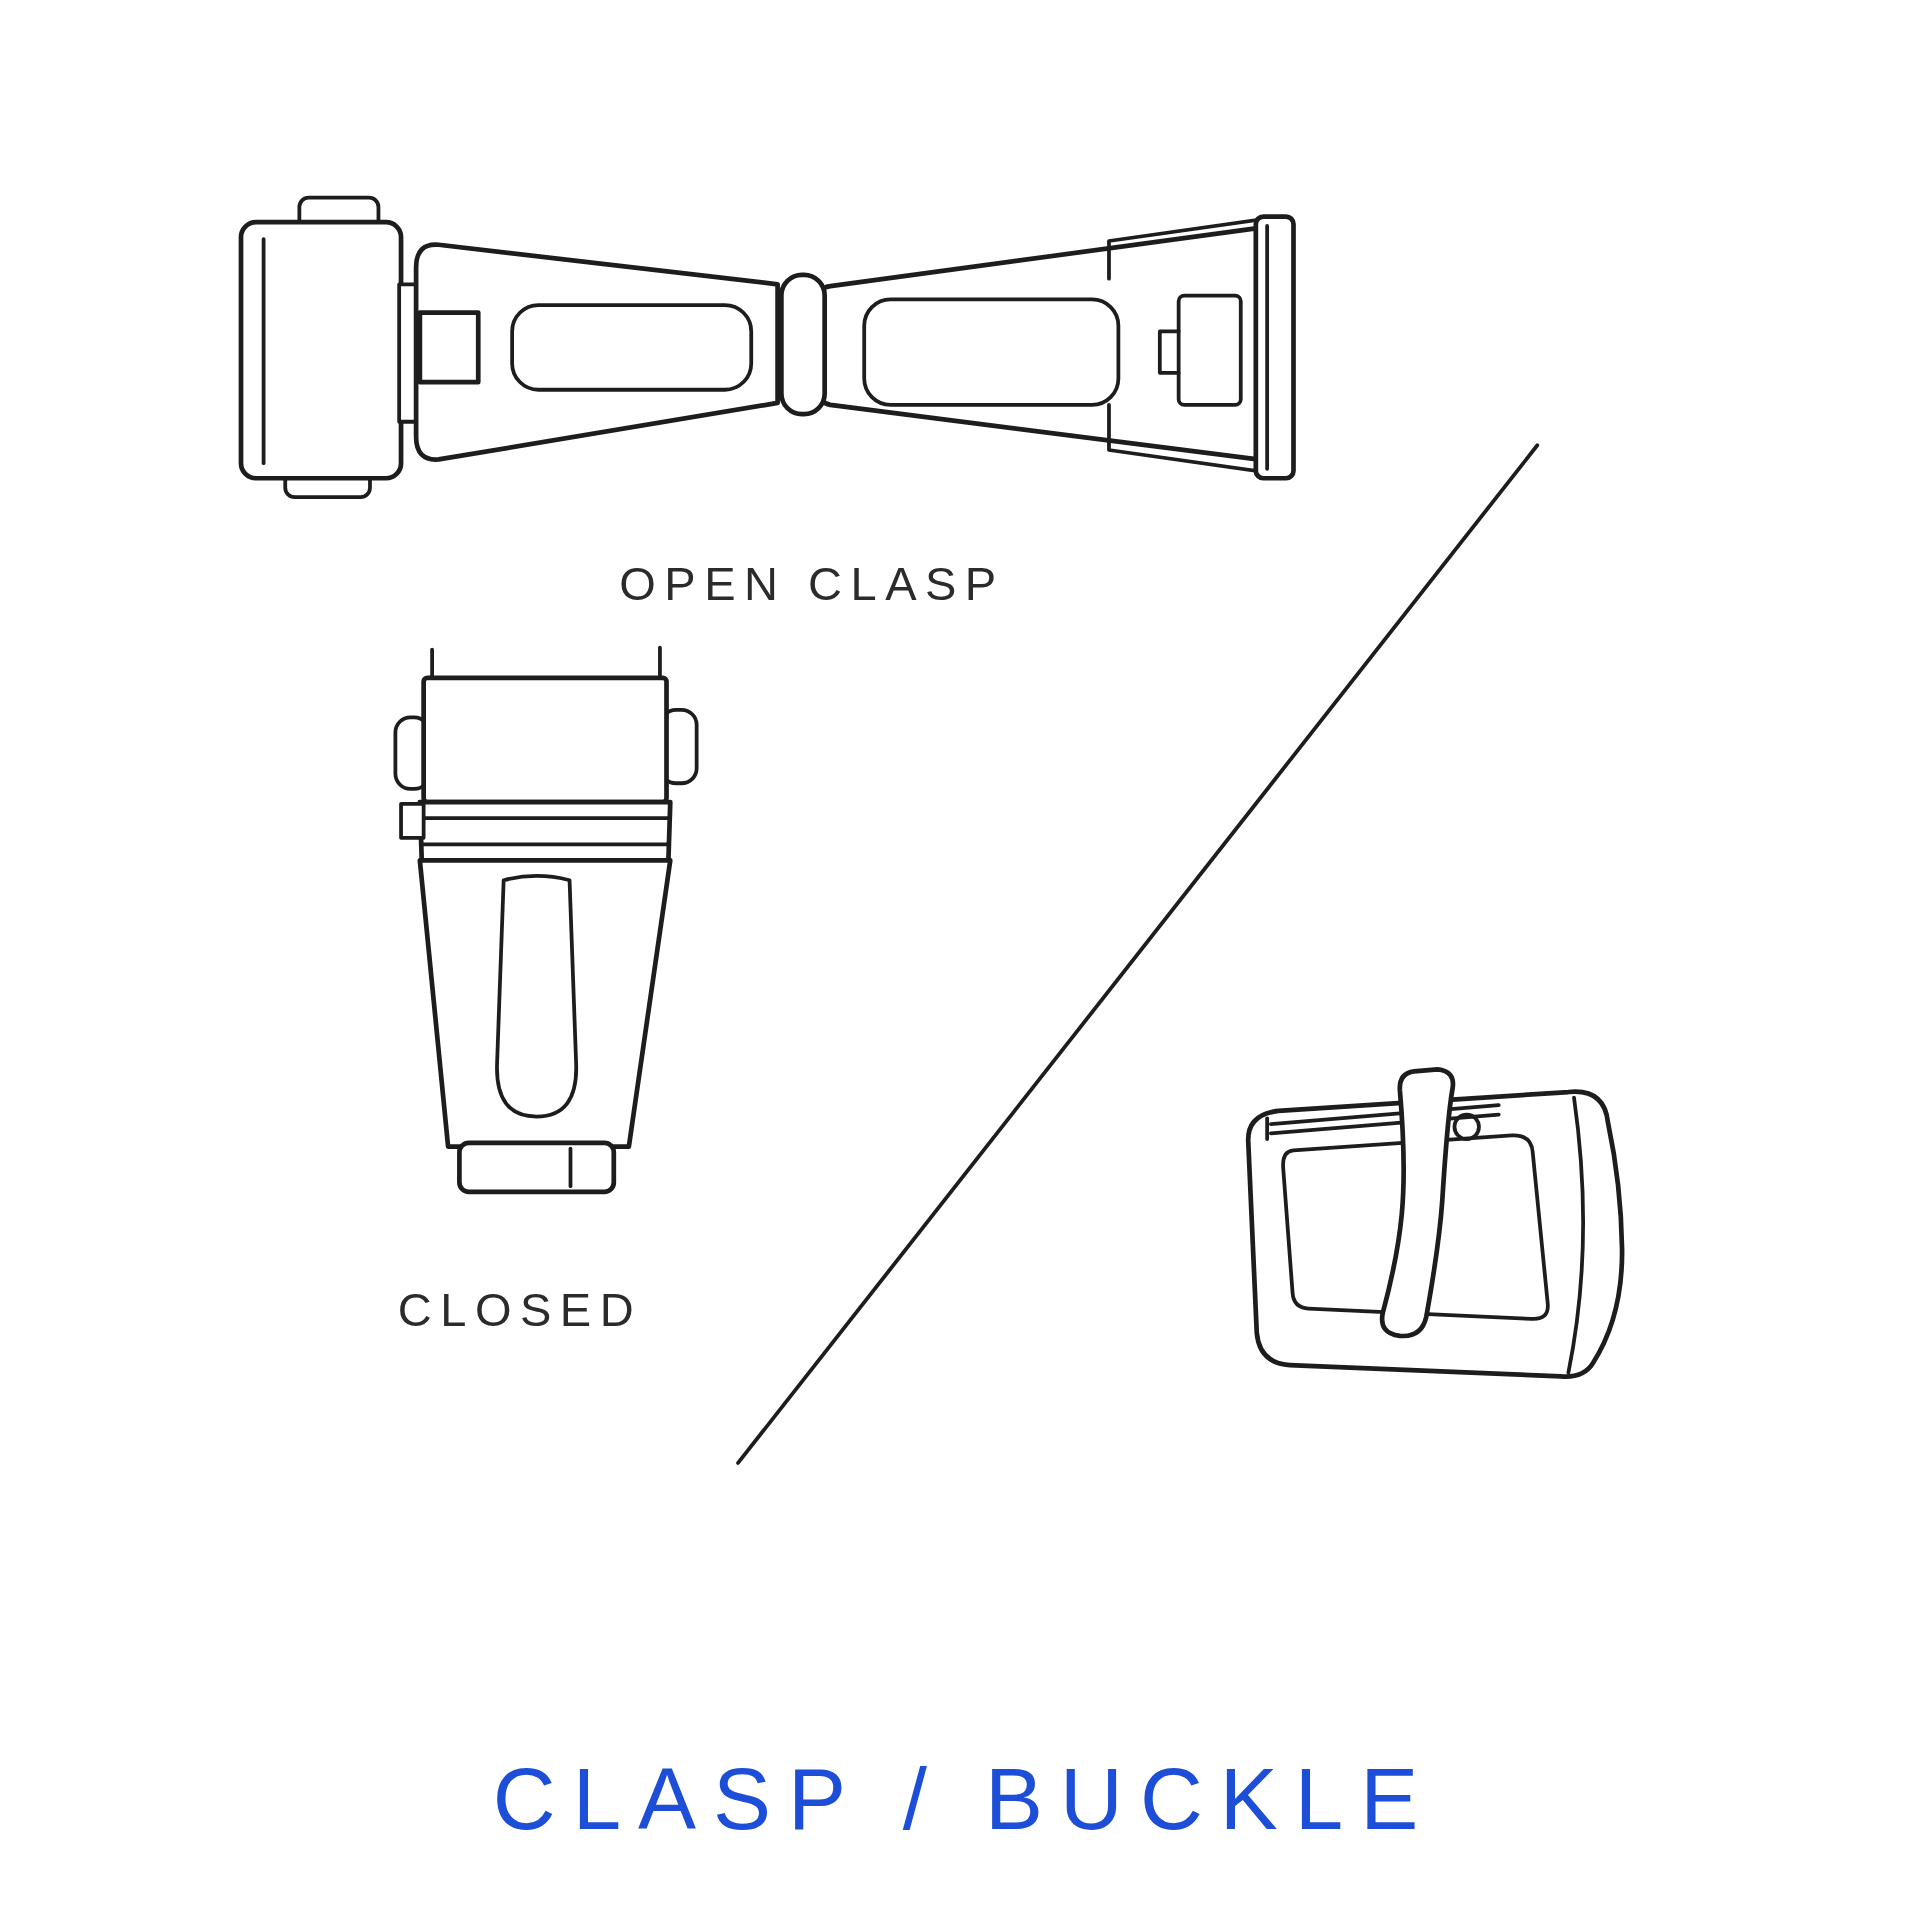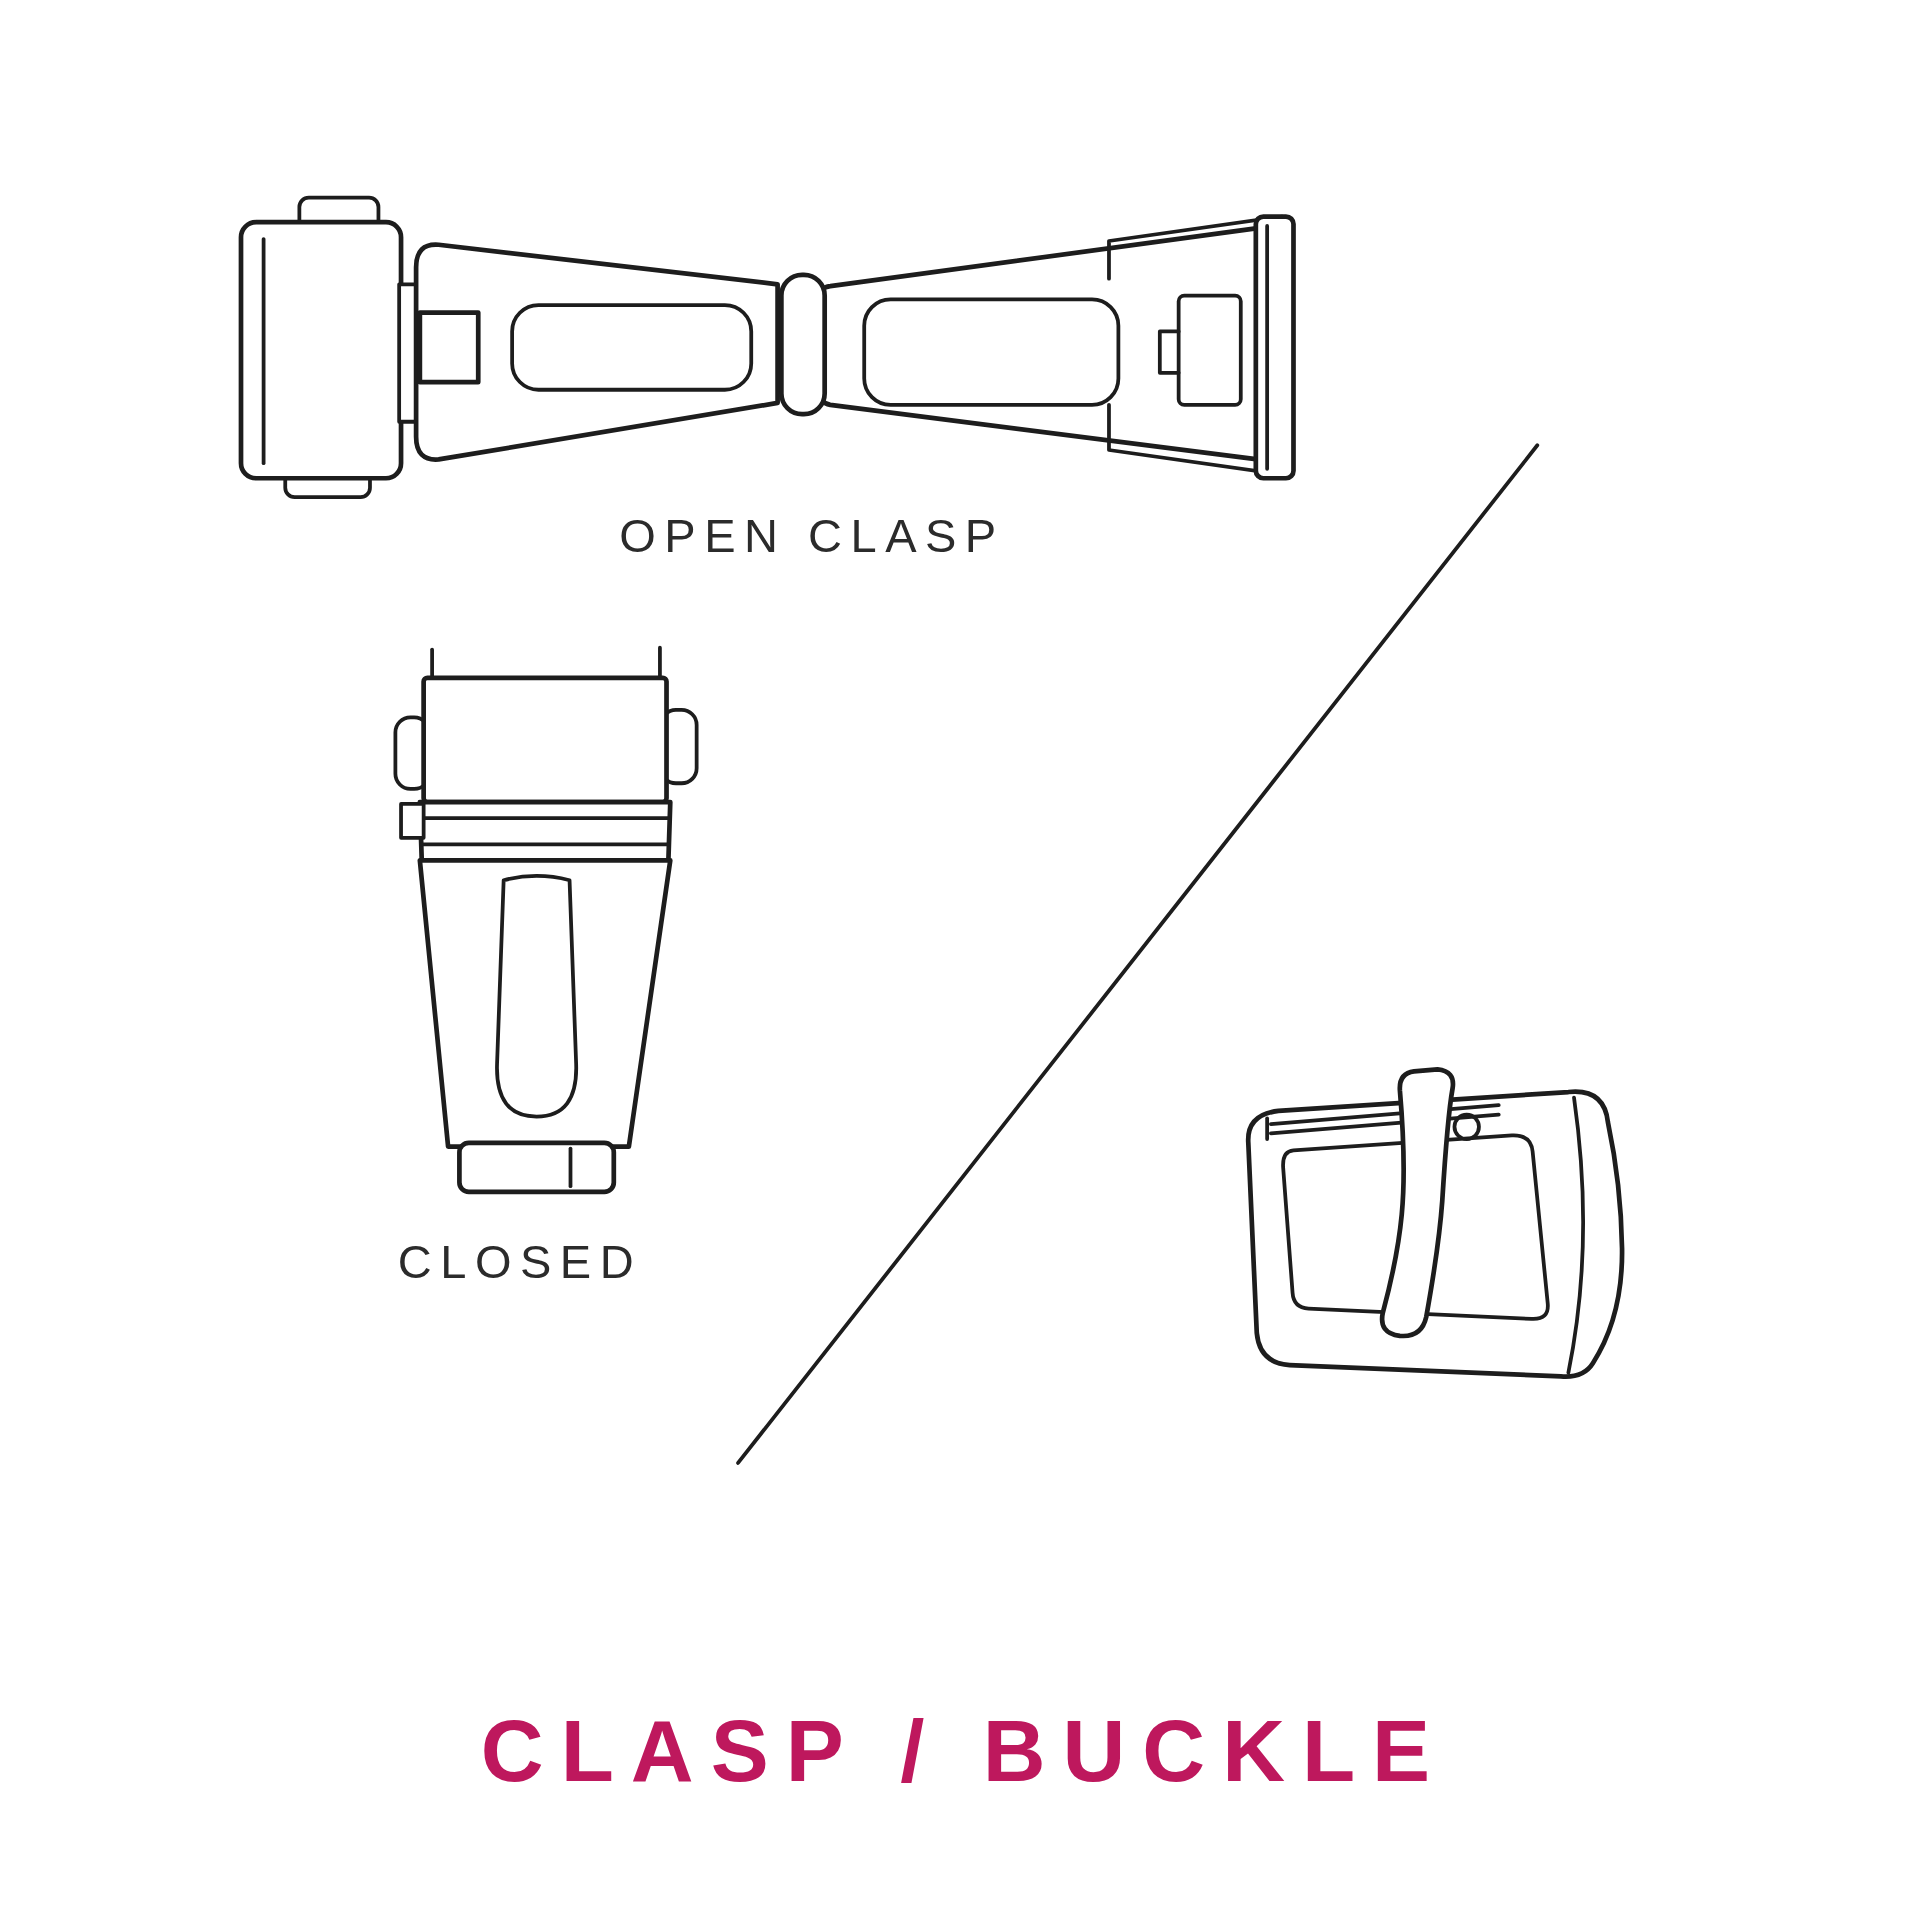--- a/index.html
+++ b/index.html
@@ -13,20 +13,21 @@
   .art {
     position: absolute;
     inset: 0;
   }
   .label {
     position: absolute;
     font-family: "Liberation Sans", sans-serif;
     color: #2b2b2b;
     font-weight: 500;
     white-space: nowrap;
+    margin-top: 48px;
   }
   .label-open {
     left: 812px;
     top: 508px;
     transform: translateX(-50%);
     font-size: 47px;
     letter-spacing: 8.5px;
   }
   .label-closed {
     left: 520px;
@@ -35,22 +36,21 @@
     font-size: 47px;
     letter-spacing: 8.5px;
   }
   .label-title {
     left: 0;
     right: 0;
     top: 1701px;
     text-align: center;
     font-size: 87px;
     letter-spacing: 17px;
-    color: #be185d;
-    font-weight: bold;
+    color: #1d4ed8;
   }
   svg path, svg rect, svg line, svg circle, svg polyline {
     stroke: #1d1d1d;
     stroke-width: 5;
     stroke-linejoin: round;
     stroke-linecap: round;
     fill: none;
   }
   svg .thin { stroke-width: 4; }
   svg .filled { fill: #ffffff; }

